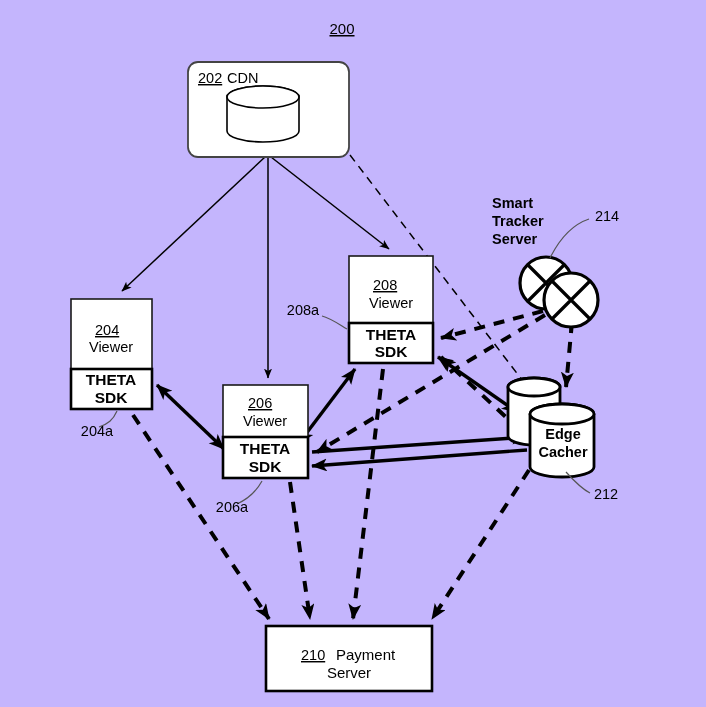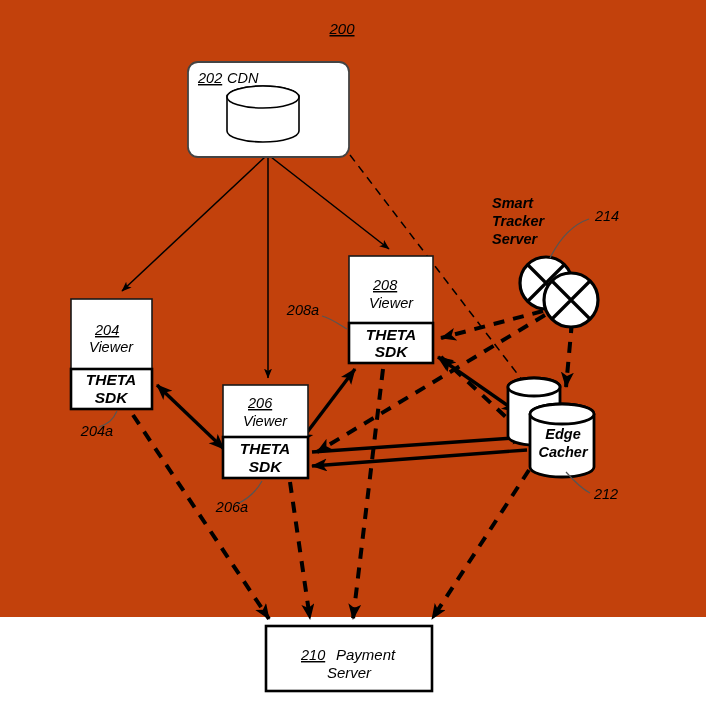--- a/index.html
+++ b/index.html
@@ -9,23 +9,22 @@
   }
   body {
     font-family: "Liberation Sans", sans-serif;
     width: 706px;
     height: 707px;
     overflow: hidden;
   }
   #figure {
     position: relative;
     width: 706px;
-    height: 617px;
-    background: #c2410c;
-    font-style: italic;
+    height: 707px;
+    background: #c4b5fd;
   }
   #figure svg {
     position: absolute;
     left: 0;
     top: 0;
   }
   text {
     font-family: "Liberation Sans", sans-serif;
     fill: #000000;
   }

